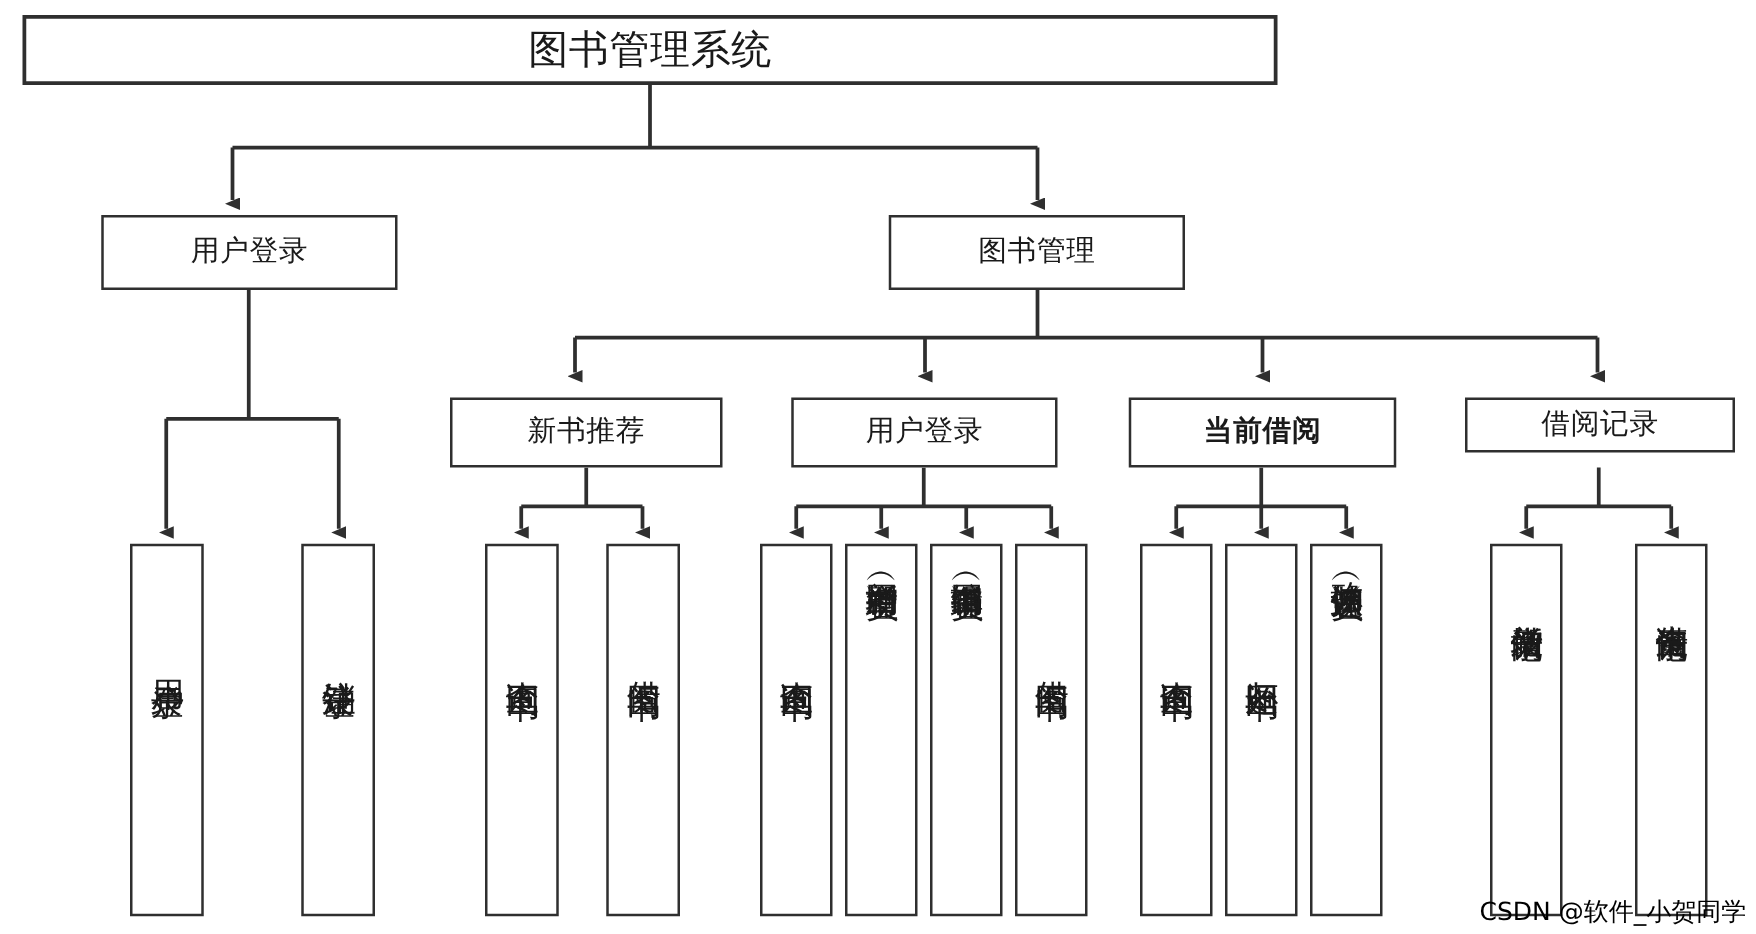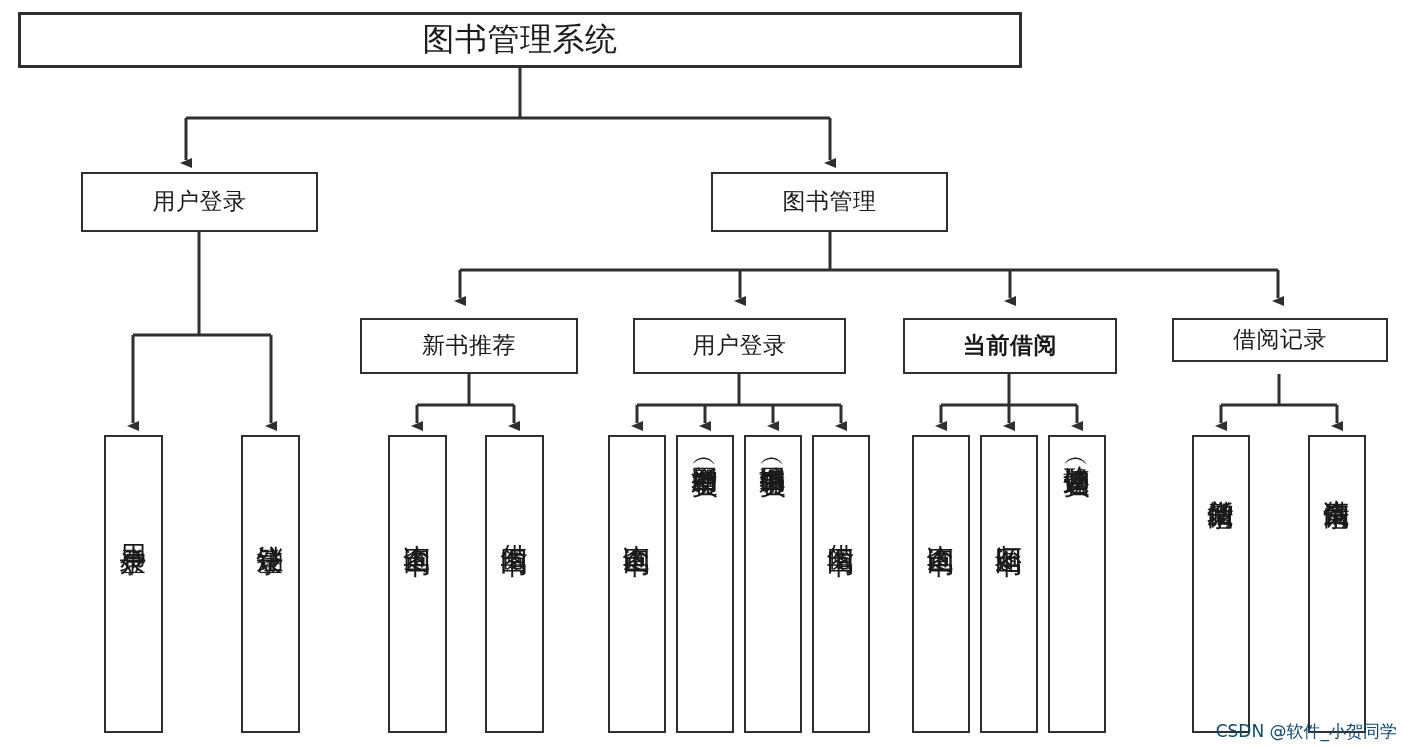--- a/index.html
+++ b/index.html
@@ -66,22 +66,22 @@
     white-space: nowrap;
   }
   .v-node.tall .node-label {
     font-size: 26px;
     letter-spacing: 1px;
   }
   #watermark {
     position: absolute;
     right: 8px;
     bottom: 4px;
-    font-size: 17px;
-    color: #0c4a6e;
+    font-size: 20px;
+    color: #000000;
     white-space: nowrap;
     font-family: "DejaVu Sans", "Liberation Sans", sans-serif;
     margin-left: 24px;
   }
 </style>
 </head>
 <body>
 
 <div id="canvas">
 

